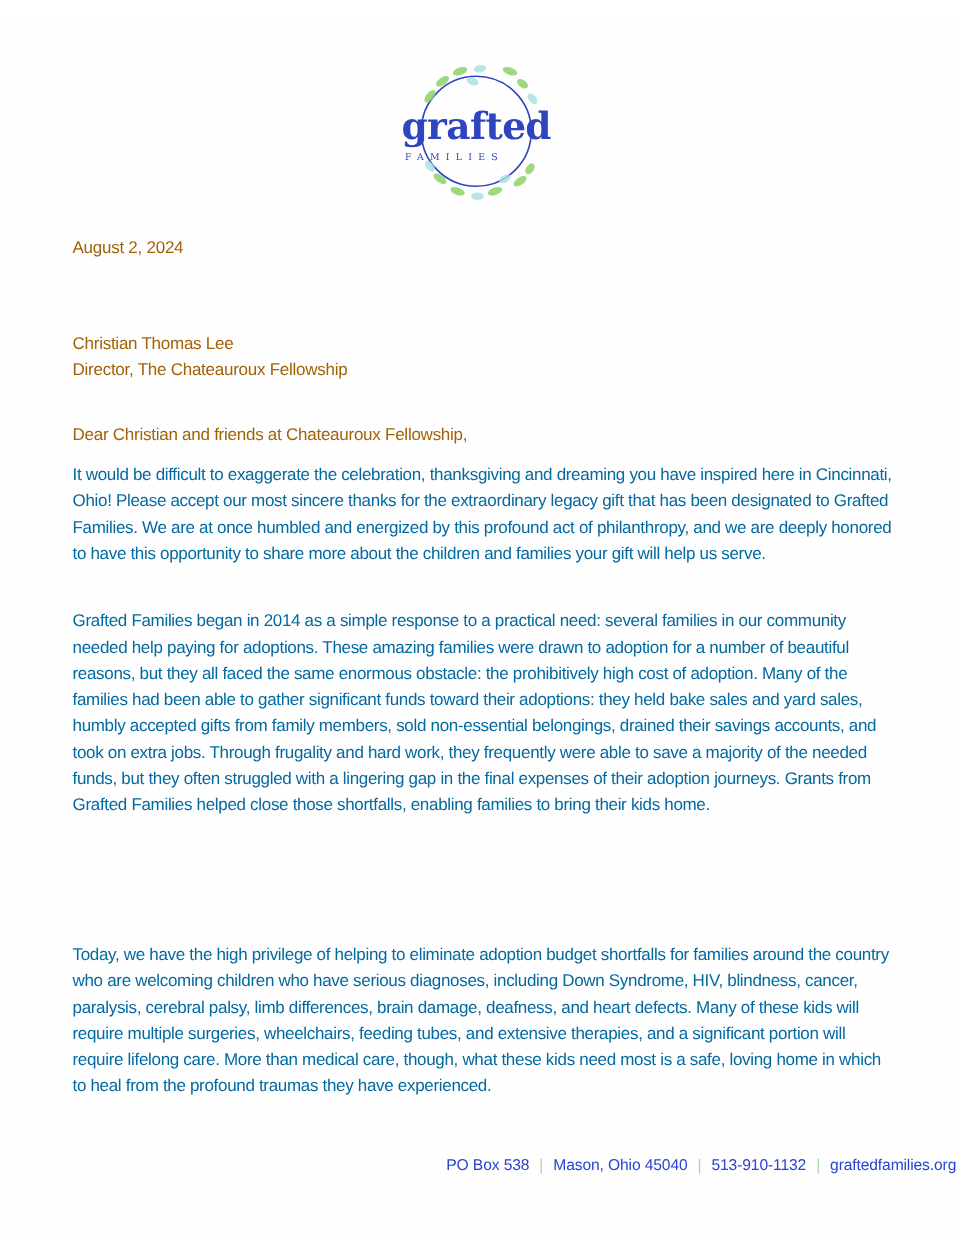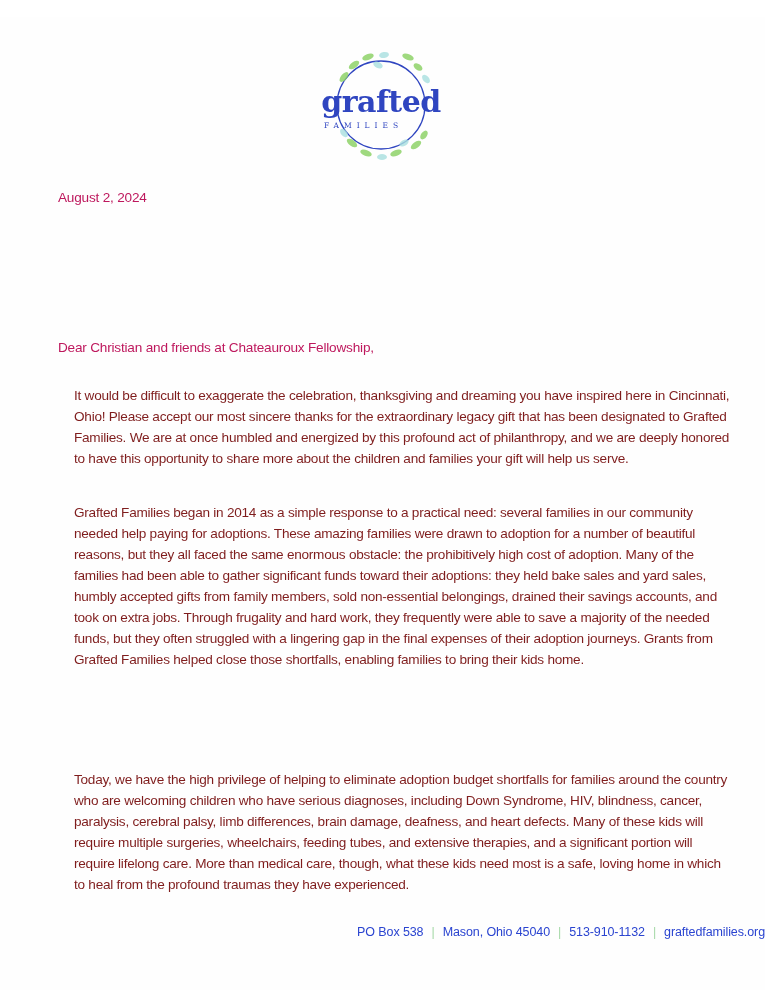--- a/index.html
+++ b/index.html
@@ -51,36 +51,36 @@
       font-size: 7.5px;
       letter-spacing: 5px;
       color: #2f45c0;
       line-height: 1;
     }
     .text-block {
       position: absolute;
       left: 58px;
       font-size: 13.6px;
       line-height: 21px;
-      color: #be185d;
+      color: #a16207;
       letter-spacing: -0.2px;
     }
     .date { top: 170px; }
     .recipient { top: 247px; }
     .recipient div { height: 21px; }
     .salutation { top: 320px; text-align: right; }
     .body-para {
       position: absolute;
       left: 58px;
       width: 660px;
       font-size: 13.6px;
       line-height: 21px;
-      color: #7f1d1d;
+      color: #0369a1;
       letter-spacing: -0.25px;
-      margin: 16px;
+      margin: 0;
     }
     .para-1 { top: 352px; }
     .para-2 { top: 469px; }
     .para-3 { top: 663px; }
     .para-4 { top: 736px; }
     .footer {
       position: absolute;
       left: 0; right: 0;
       top: 908px;
       text-align: right;
@@ -122,20 +122,22 @@
         <ellipse cx="88" cy="100" rx="5" ry="3" transform="rotate(-30 88 100)"></ellipse>
       </g>
     </svg>
     <div class="logo-word">grafted</div>
     <div class="logo-sub">FAMILIES</div>
   </div>
 
   <div class="text-block date">August 2, 2024</div>
 
   <div class="text-block recipient">
+    <div>Christian Thomas Lee</div>
+    <div>Director, The Chateauroux Fellowship</div>
   </div>
 
   <div class="text-block salutation">Dear Christian and friends at Chateauroux Fellowship,</div>
 
   <p class="body-para para-1">It would be difficult to exaggerate the celebration, thanksgiving and dreaming you have inspired here in Cincinnati, Ohio!  Please accept our most sincere thanks for the extraordinary legacy gift that has been designated to Grafted Families.  We are at once humbled and energized by this profound act of philanthropy, and we are deeply honored to have this opportunity to share more about the children and families your gift will help us serve.</p>
   <p class="body-para para-2">Grafted Families began in 2014 as a simple response to a practical need: several families in our community needed help paying for adoptions.  These amazing families were drawn to adoption for a number of beautiful reasons, but they all faced the same enormous obstacle: the prohibitively high cost of adoption. Many of the families had been able to gather significant funds toward their adoptions: they held bake sales and yard sales, humbly accepted gifts from family members, sold non-essential belongings, drained their savings accounts, and took on extra jobs.  Through frugality and hard work, they frequently were able to save a majority of the needed funds, but they often struggled with a lingering gap in the final expenses of their adoption journeys.  Grants from Grafted Families helped close those shortfalls, enabling families to bring their kids home.</p>
   <p class="body-para para-4">Today, we have the high privilege of helping to eliminate adoption budget shortfalls for families around the country who are welcoming children who have serious diagnoses, including Down Syndrome, HIV, blindness, cancer, paralysis, cerebral palsy, limb differences, brain damage, deafness, and heart defects. Many of these kids will require multiple surgeries, wheelchairs, feeding tubes, and extensive therapies, and a significant portion will require lifelong care.  More than medical care, though, what these kids need most is a safe, loving home in which to heal from the profound traumas they have experienced.</p>
 
   <div class="footer">
     <span>PO Box 538</span><span class="sep">|</span><span>Mason, Ohio 45040</span><span class="sep">|</span><span>513-910-1132</span><span class="sep">|</span><span>graftedfamilies.org</span>

